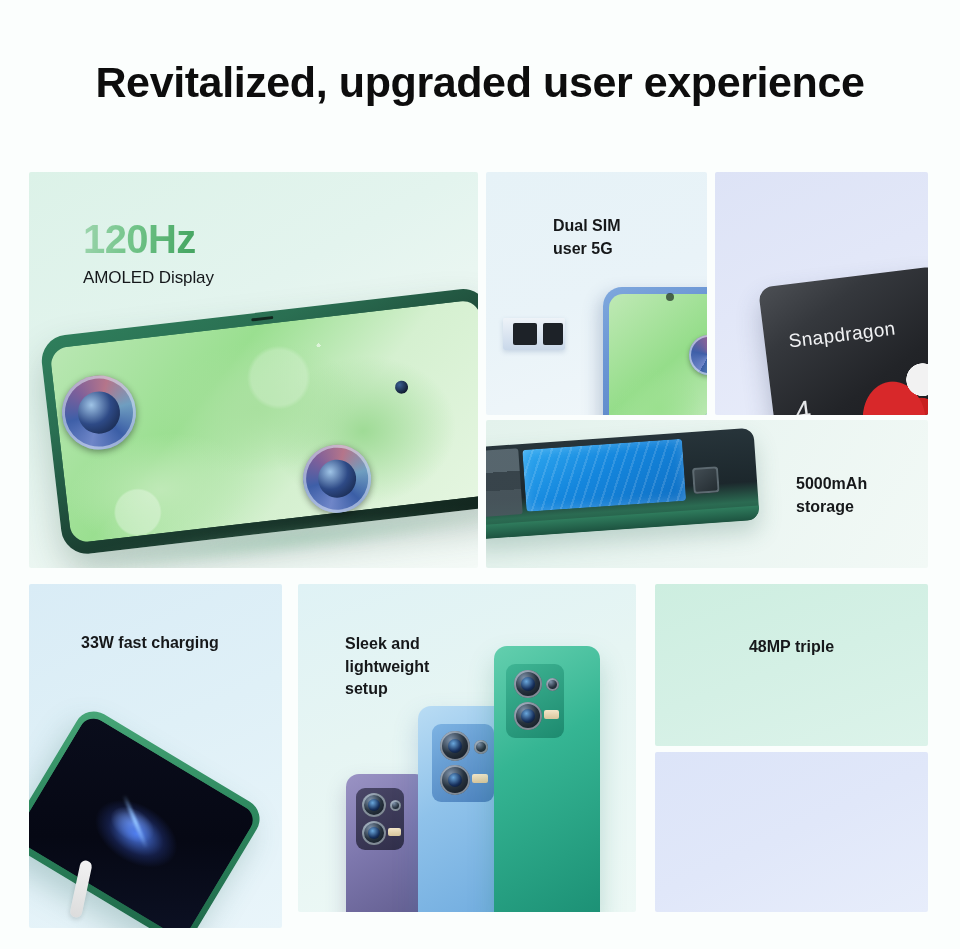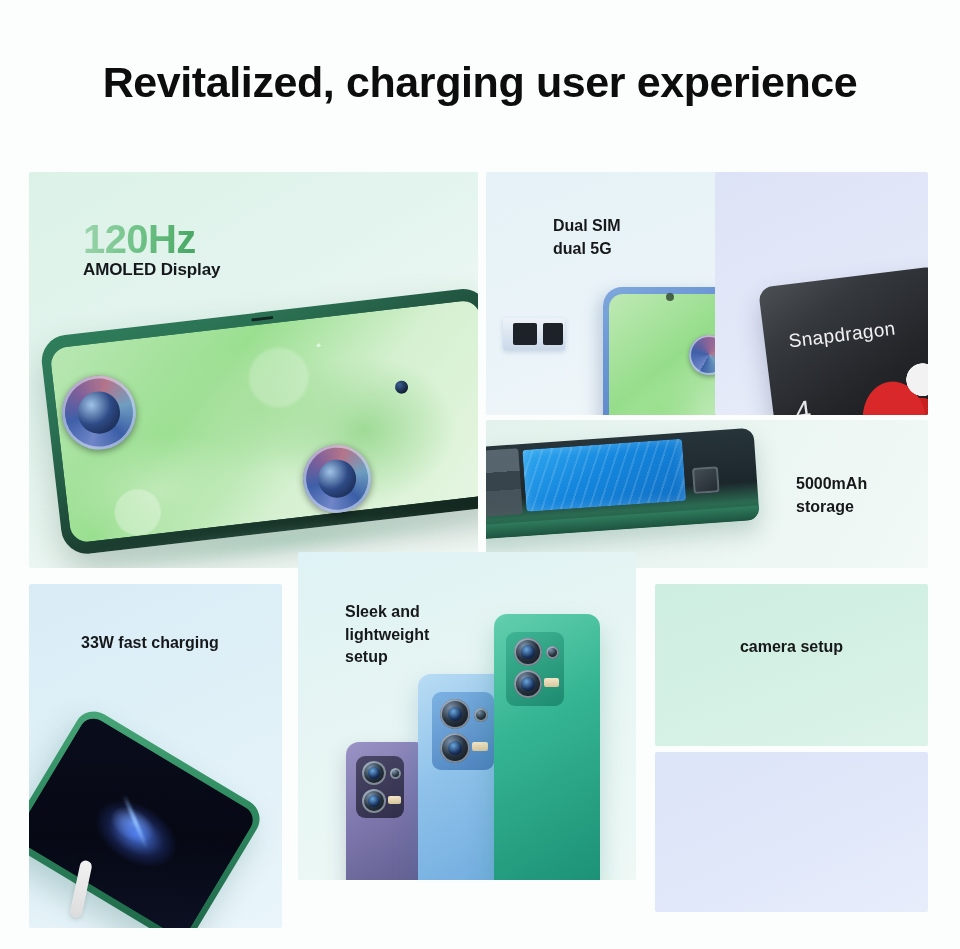--- a/index.html
+++ b/index.html
@@ -28,21 +28,21 @@
     left:29px;top:172px;width:449px;height:396px;
     background:linear-gradient(150deg,#dcf2e8 0%,#e3f4ee 38%,#eff8f4 70%,#f4faf7 100%);
   }
   #card-amoled .cap{left:54px;top:46px;}
   .hz{
     font-size:40px;font-weight:700;line-height:1.06;
     background:linear-gradient(100deg,#9ed5ae 0%,#72c489 38%,#4aa966 78%,#3f9c5c 100%);
     -webkit-background-clip:text;background-clip:text;color:transparent;
     letter-spacing:-0.6px;
   }
-  #card-amoled .sub{font-size:17px;font-weight:700;color:#15181b;letter-spacing:-0.1px;}
+  #card-amoled .sub{font-size:17px;font-weight:400;color:#15181b;margin-top:8px;letter-spacing:-0.1px;}
 
   
   .hero-phone{
     position:absolute;left:10px;top:166px;width:450px;height:248px;
     transform:rotate(-6.6deg);transform-origin:left top;
   }
   .hero-body{
     position:absolute;left:0;top:0;width:450px;height:220px;
     border-radius:26px;
     background:linear-gradient(160deg,#2f7f5c 0%,#2a6f52 25%,#1b3f31 58%,#12241d 100%);
@@ -74,21 +74,20 @@
   .punchhole{position:absolute;left:348px;top:84px;width:13px;height:13px;border-radius:50%;
     background:radial-gradient(circle at 36% 30%, #3a5f92 0%, #101c30 75%);}
   .speaker{position:absolute;left:213px;top:5px;width:22px;height:3px;border-radius:2px;background:#0e1a16;opacity:.85;}
   .hero-glow{position:absolute;left:4px;top:214px;width:440px;height:30px;border-radius:50%;
     background:radial-gradient(ellipse at center, rgba(120,185,150,.34) 0%, rgba(120,185,150,0) 72%);filter:blur(4px);}
 
   
   #card-sim{
     left:486px;top:172px;width:221px;height:243px;
     background:linear-gradient(160deg,#e6f2f7 0%,#e9f3f8 50%,#f1f7fa 100%);
-    padding-left:32px;
   }
   #card-sim .cap{left:67px;top:43px;font-size:16px;font-weight:600;line-height:1.42;}
   .sim-phone{
     position:absolute;left:117px;top:115px;width:134px;height:170px;
     border-radius:19px 19px 0 0;
     background:linear-gradient(150deg,#7fa8dd 0%,#6b96d4 30%,#4d78bd 100%);
     box-shadow:-5px 6px 16px rgba(60,90,140,.26);
   }
   .sim-screen{
     position:absolute;left:6px;top:7px;right:6px;bottom:0;border-radius:14px 14px 0 0;overflow:hidden;
@@ -176,21 +175,21 @@
       linear-gradient(150deg,#0a0d1c 0%,#060814 55%,#0c1124 100%);}
   .chg-bolt{position:absolute;left:34%;top:46%;width:58px;height:4px;border-radius:3px;
     background:linear-gradient(90deg,rgba(120,180,255,0),#8fc0ff,rgba(120,180,255,0));
     transform:rotate(36deg);filter:blur(1px);}
   .chg-cable{position:absolute;left:46px;top:276px;width:12px;height:58px;border-radius:6px;
     background:linear-gradient(180deg,#f2f2f2,#dcdcdc);transform:rotate(12deg);
     box-shadow:0 2px 5px rgba(0,0,0,.14);}
 
   
   #card-sleek{
-    left:298px;top:552px;width:338px;height:328px;
+    left:298px;top:584px;width:338px;height:328px;
     background:linear-gradient(160deg,#dff2f5 0%,#e6f5f3 40%,#eef9f6 100%);
   }
   #card-sleek .cap{left:47px;top:49px;font-size:16px;font-weight:600;line-height:1.42;}
   .ph{position:absolute;border-radius:13px;overflow:hidden;}
   .ph .camisl{position:absolute;border-radius:9px;}
   .ph .cam{position:absolute;border-radius:50%;background:radial-gradient(circle at 36% 30%,#7f93ab 0%,#27333f 46%,#090d13 100%);
     box-shadow:inset 0 0 0 2px rgba(215,225,238,.55);}
   .ph .cam small{position:absolute;inset:26%;border-radius:50%;background:radial-gradient(circle at 38% 32%,#6aa7dc 0%,#17305c 60%,#060c18 100%);display:block;}
   .ph .flash{position:absolute;border-radius:2px;background:linear-gradient(180deg,#f3e6c9,#d8c69c);}
   #ph-purple{left:48px;top:190px;width:82px;height:150px;
@@ -228,21 +227,21 @@
   
   #card-store{
     left:655px;top:752px;width:273px;height:160px;
     background:linear-gradient(155deg,#dce4f8 0%,#e0e7f9 50%,#e7edfb 100%);
   }
   #card-store .cap{left:0;top:52px;width:273px;text-align:center;font-size:16px;font-weight:600;line-height:1.45;}
 </style>
 </head>
 <body>
 
-<div class="page-title">Revitalized, charging user experience</div>
+<div class="page-title">Revitalized, upgraded user experience</div>
 
 <div class="card" id="card-amoled">
   <div class="cap">
     <span class="hz cap-line">120Hz</span>
     <span class="sub cap-line">AMOLED Display</span>
   </div>
   <div class="hero-phone">
     <div class="hero-body">
       <div class="speaker"></div>
       <div class="hero-screen"></div>
@@ -254,21 +253,21 @@
         </div>
       <div class="punchhole"></div>
     </div>
     <div class="hero-glow"></div>
   </div>
 </div>
 
 <div class="card" id="card-sim">
   <div class="cap">
     <span class="cap-line">Dual SIM</span>
-    <span class="cap-line">dual 5G</span>
+    <span class="cap-line">user 5G</span>
   </div>
   <div class="sim-phone">
     <div class="sim-screen"></div>
     <div class="sim-lens"></div>
     <div class="sim-notch"></div>
   </div>
   <div class="sim-tray">
       <b></b>
       <b class="two"></b>
     </div>
@@ -347,20 +346,20 @@
           <small></small>
         </span>
       <span class="cam c3"></span>
       <span class="flash"></span>
     </span>
   </div>
 </div>
 
 <div class="card" id="card-cam">
   <div class="cap">
-    <span class="cap-line">camera setup</span>
+    <span class="cap-line">48MP triple</span>
   </div>
 </div>
 
 <div class="card" id="card-store">
   <div class="cap">
   </div>
 </div>
 
 </body></html>

